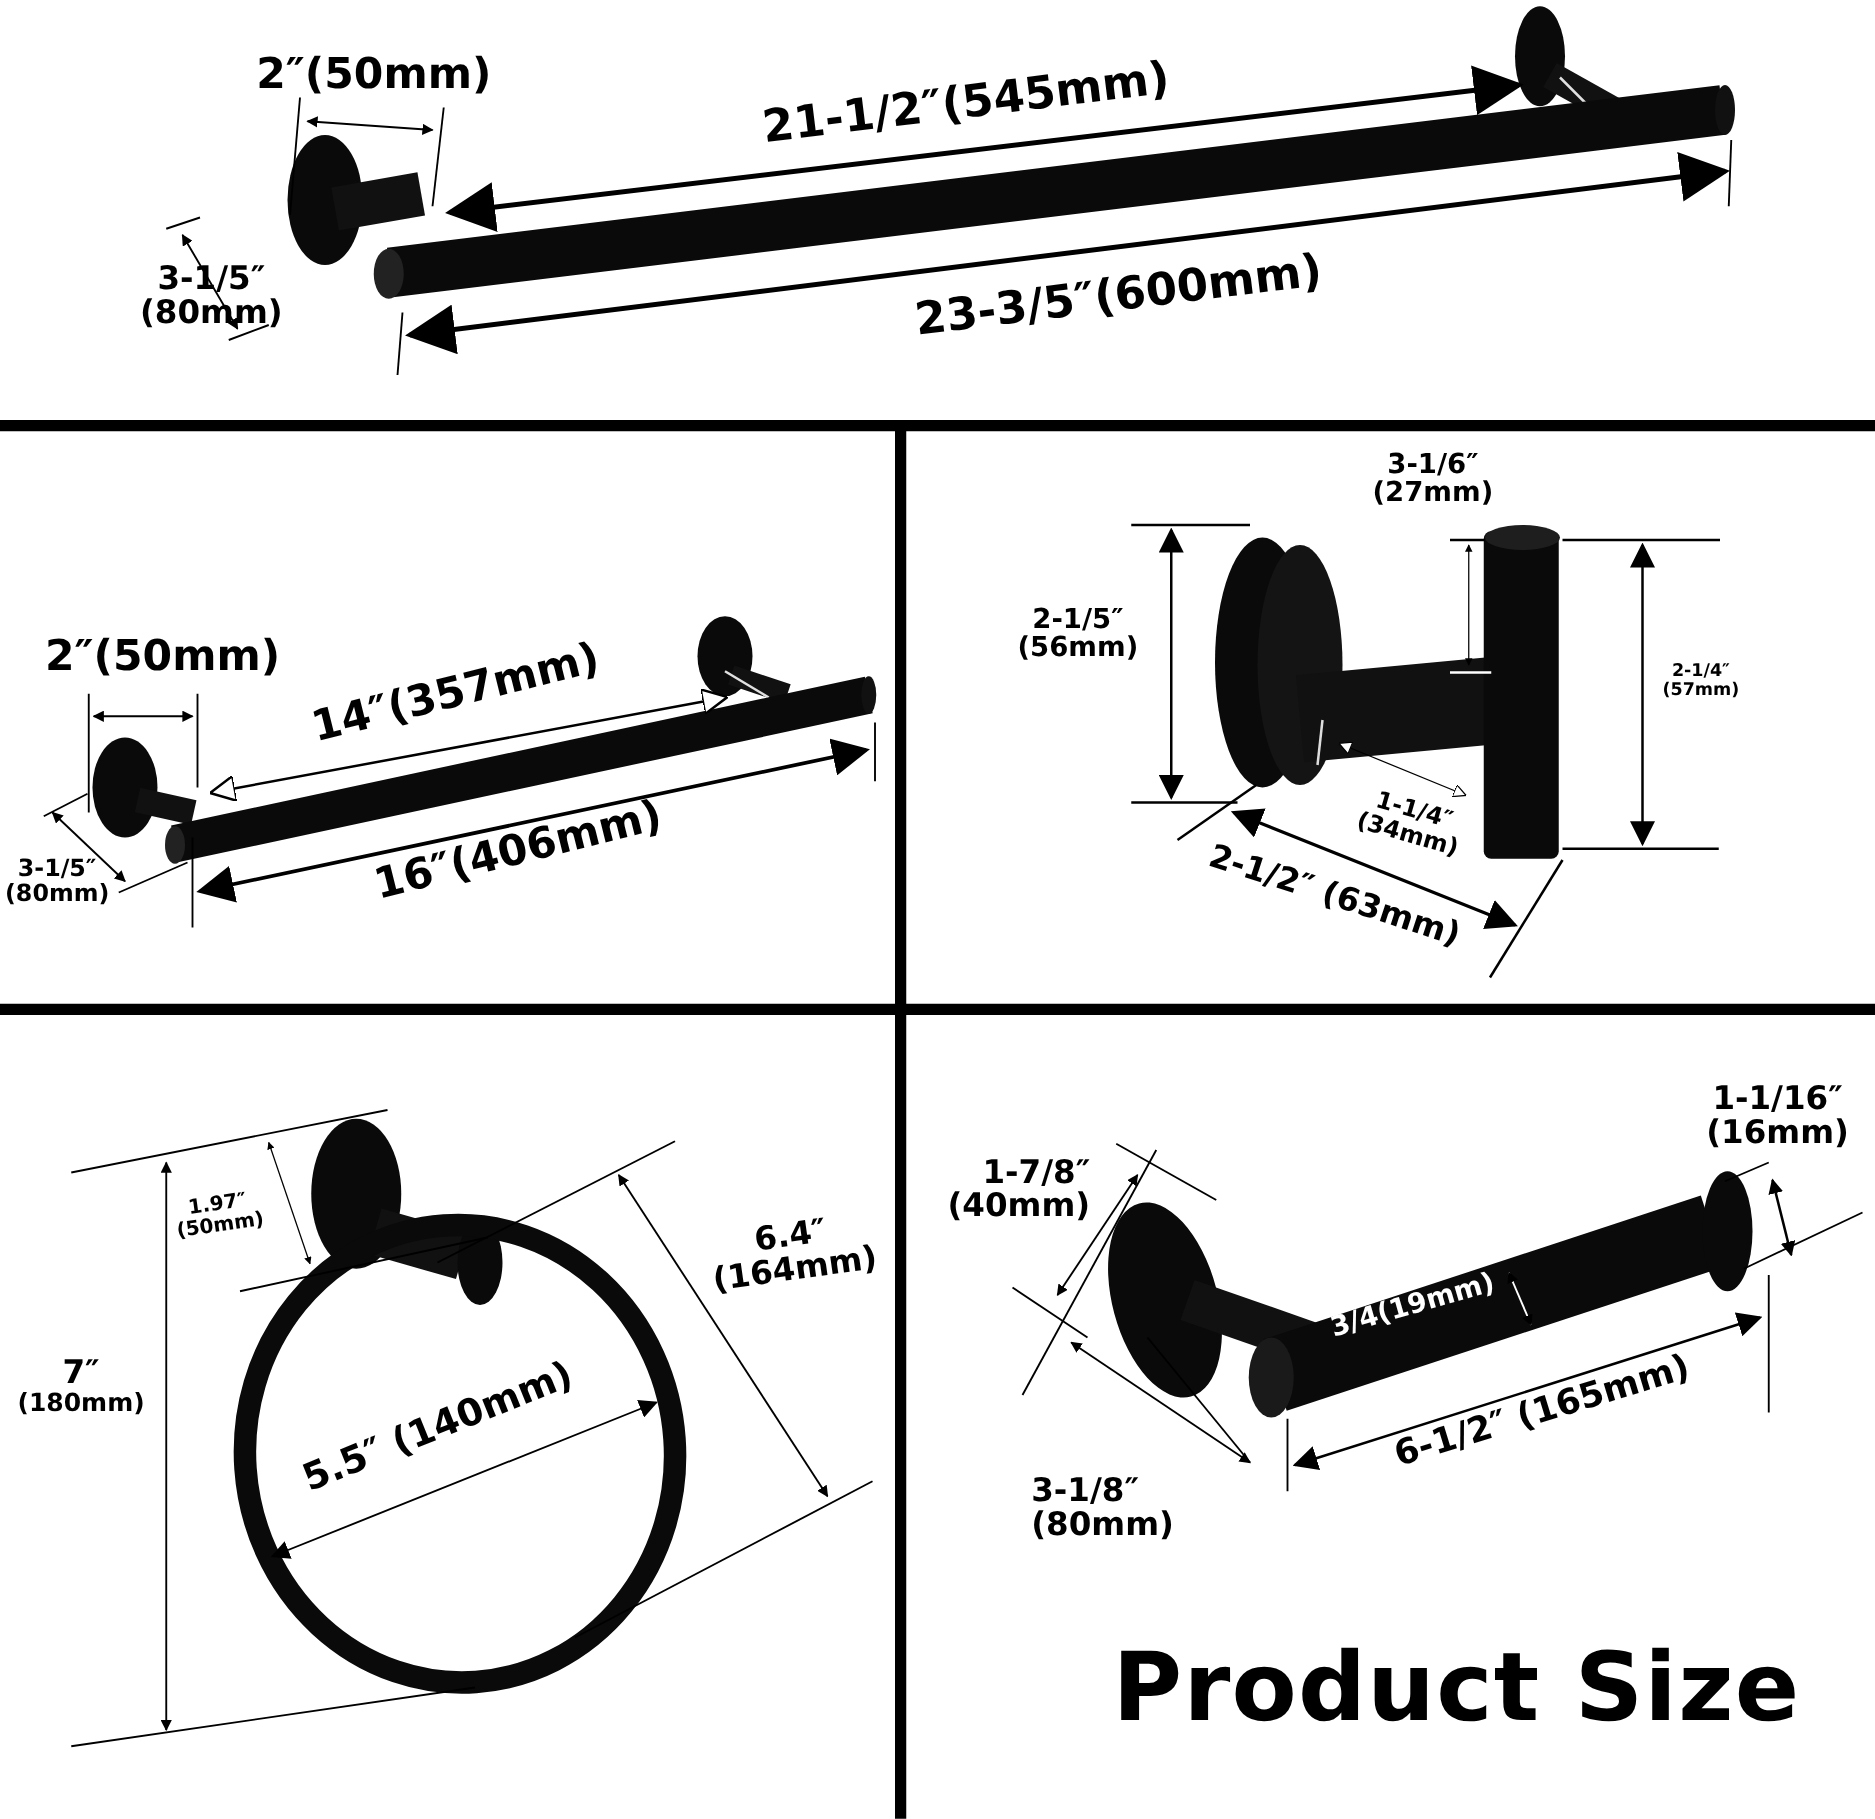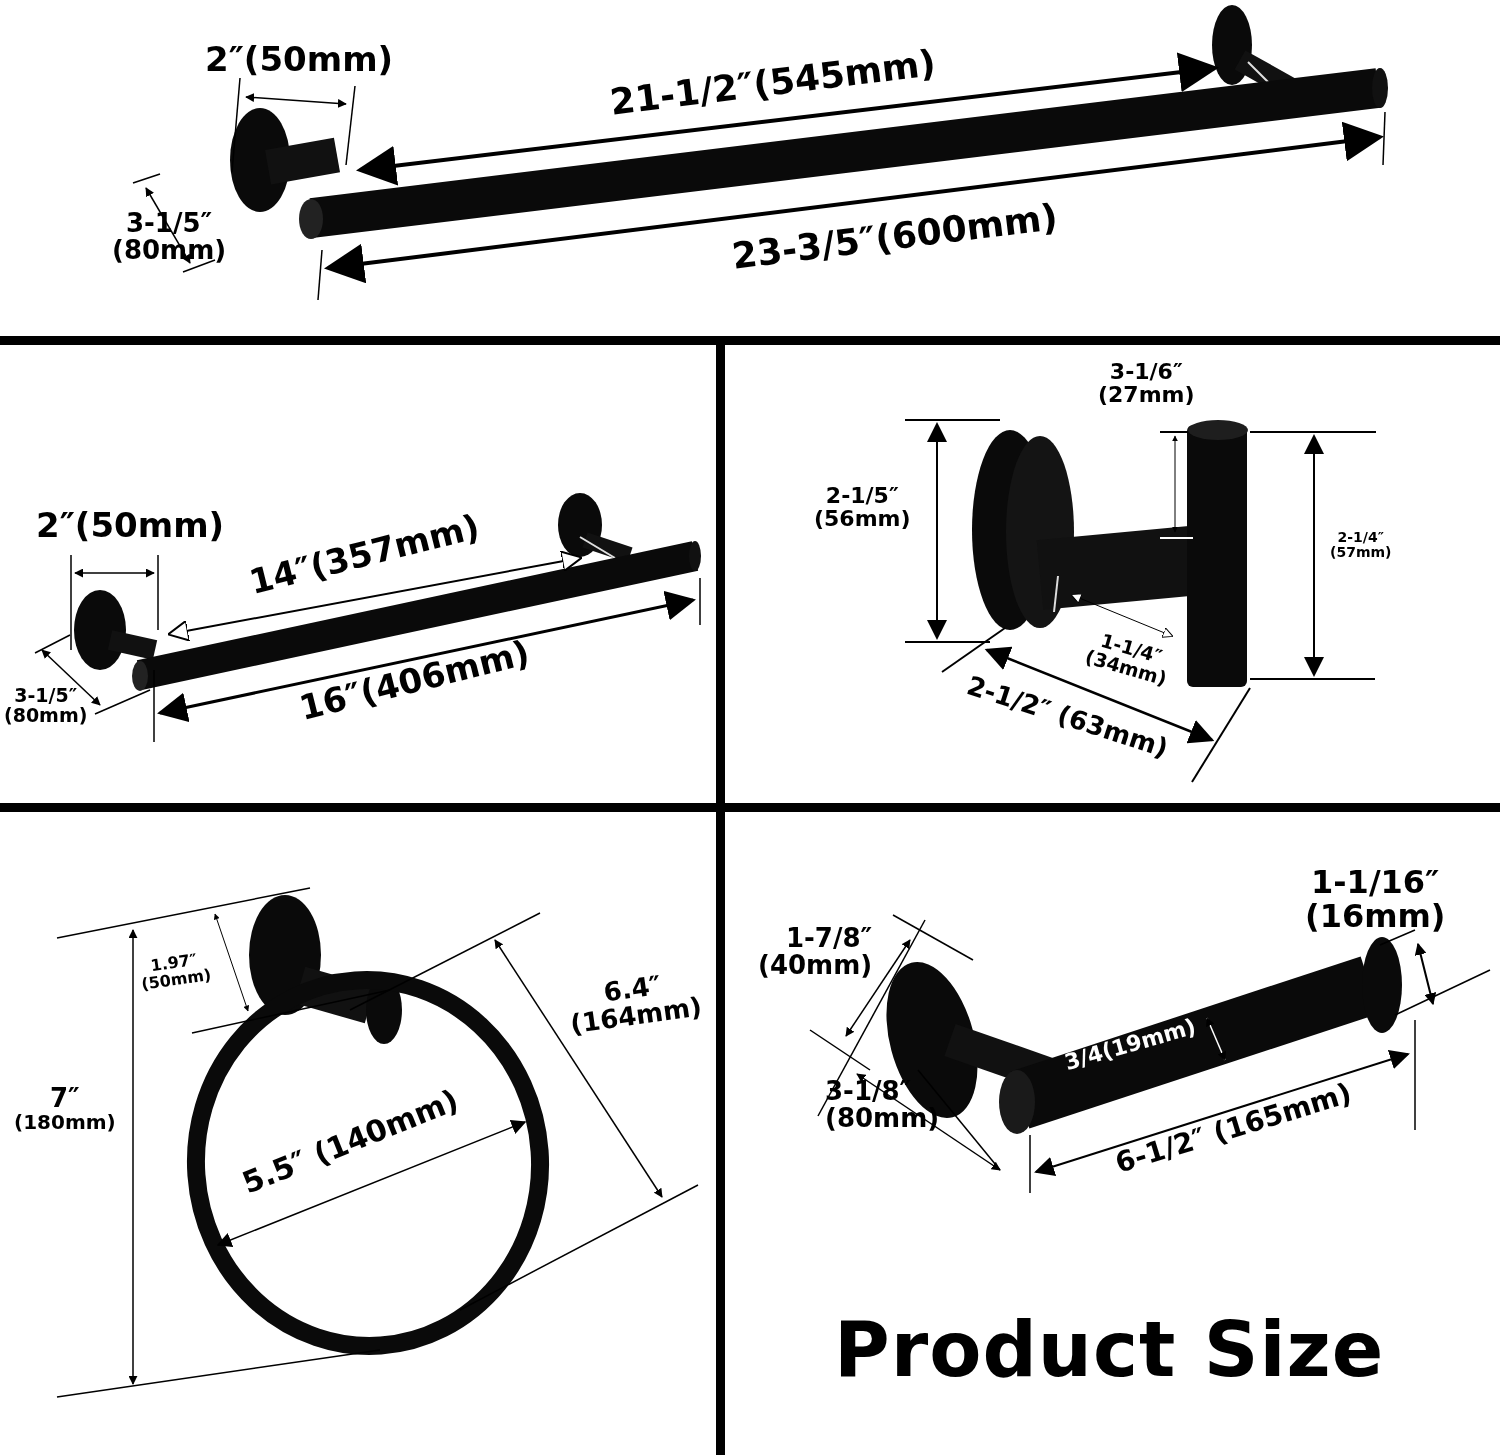--- a/index.html
+++ b/index.html
@@ -2,21 +2,21 @@
 <html><head>
 <meta charset="utf-8">
 <style>
   html, body { margin:0; padding:0; background:#fff; }
   body { width:1500px; height:1455px; position:relative; overflow:hidden;
          font-family:"DejaVu Sans", "Liberation Sans", sans-serif; color:#000; }
   .divider { position:absolute; background:#000; }
   svg { position:absolute; left:0; top:0; overflow:visible; }
   .lbl { position:absolute; font-weight:bold; white-space:nowrap; line-height:1.05; text-align:center; transform-origin:0 0; }
   .lbl span { display:block; }
-  .title { position:absolute; left:834px; top:1305px; font-size:76px; font-weight:bold; letter-spacing:1px; white-space:nowrap;text-align:center; }
+  .title { position:absolute; left:890px; top:1305px; font-size:76px; font-weight:bold; letter-spacing:1px; white-space:nowrap;text-align:center; }
 </style>
 </head>
 <body>
 
 <div class="divider" style="left:0;top:336px;width:1500px;height:9px;"></div>
 <div class="divider" style="left:716px;top:336px;width:9px;height:1119px;"></div>
 <div class="divider" style="left:0;top:803px;width:1500px;height:9px;"></div>
 
 <div>
   <svg width="1500" height="336">
@@ -204,24 +204,24 @@
     <line x1="1207" y1="1018" x2="1225" y2="1060" stroke="#fff" stroke-width="1.5" marker-start="url(#ah)" marker-end="url(#ah)"></line>
 
     <line x1="1030" y1="1135" x2="1030" y2="1193" stroke="#000" stroke-width="1.5"></line>
     <line x1="1415" y1="1020" x2="1415" y2="1130" stroke="#000" stroke-width="1.5"></line>
     <line x1="1036" y1="1172" x2="1408" y2="1054" stroke="#000" stroke-width="2" marker-start="url(#ahs)" marker-end="url(#ahs)"></line>
   </svg>
   <div class="lbl" style="left:758px;top:925px;font-size:26px;text-align:right;">
     <span>1-7/8″</span>
     <span>(40mm)</span>
   </div>
-  <div class="lbl" style="left:1305px;top:866px;font-size:32px;">
+  <div class="lbl" style="left:1365px;top:866px;font-size:26px;">
     <span>1-1/16″</span>
     <span>(16mm)</span>
   </div>
   <div class="lbl" style="left:1062px;top:1052px;font-size:22px;color:#fff;transform:rotate(-16deg);">3/4(19mm)</div>
-  <div class="lbl" style="left:825px;top:1078px;font-size:26px;text-align:left;">
+  <div class="lbl" style="left:825px;top:1180px;font-size:26px;text-align:left;">
     <span>3-1/8″</span>
     <span>(80mm)</span>
   </div>
   <div class="lbl" style="left:1112px;top:1150px;font-size:28px;transform:rotate(-17deg);">6-1/2″  (165mm)</div>
   <div class="title">Product Size</div>
 </div>
 
 </body></html>

